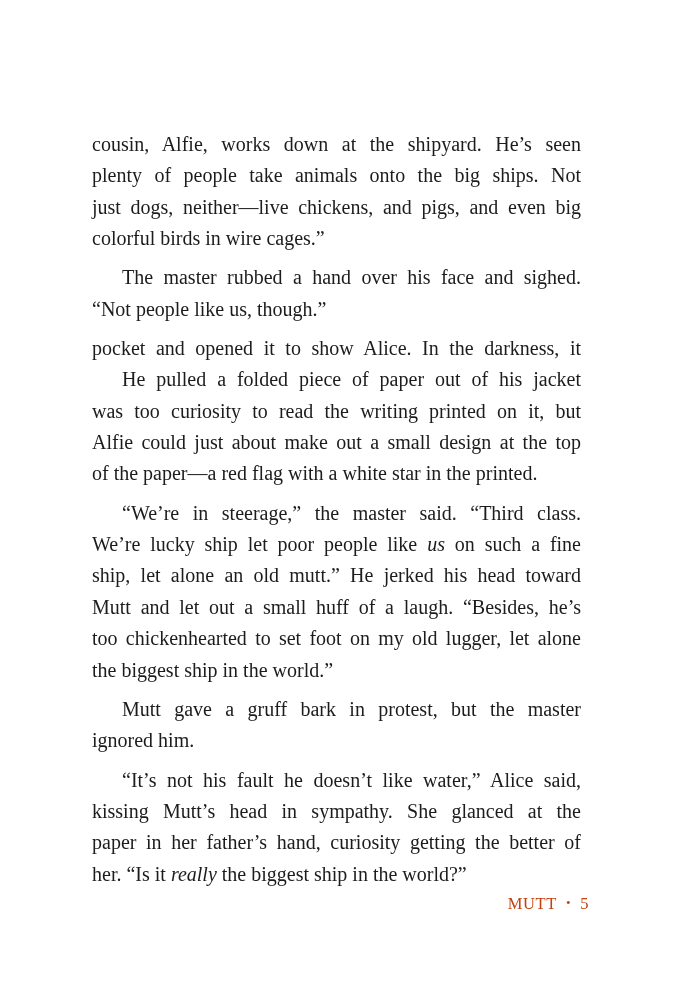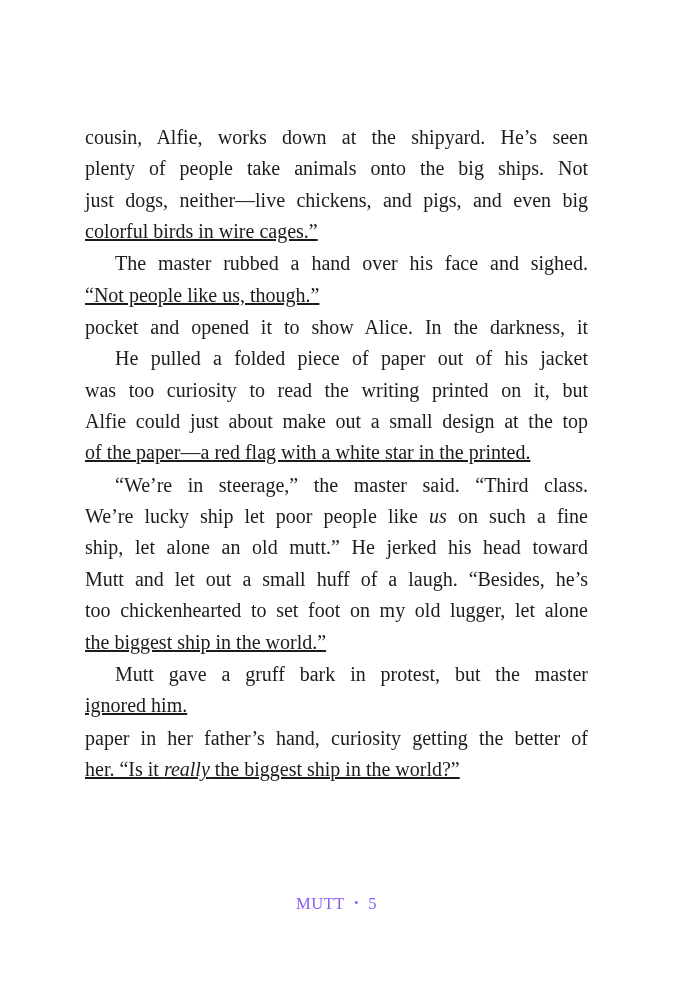--- a/index.html
+++ b/index.html
@@ -21,38 +21,38 @@
   .text-block {
     position: absolute;
     left: 84px;
     top: 121px;
     width: 505px;
     font-family: "Liberation Serif", serif;
     font-size: 20px;
     line-height: 31.35px;
     color: #1c1c1c;
   }
-  .paragraph { margin: 1px; padding: 0; }
+  .paragraph { margin: 8px; padding: 0; }
   .line {
     text-align: justify;
     text-align-last: justify;
   }
-  .line.last { text-align-last: left; text-decoration: underline; }
+  .line.last { text-align-last: left; }
   .line.indent { text-indent: 30px; }
   .line i { font-style: italic; }
   .page-footer {
     position: absolute;
     left: 84px;
     top: 894px;
     width: 505px;
-    text-align: center;
+    text-align: right;
     font-family: "Liberation Serif", serif;
     font-size: 16.5px;
     letter-spacing: 0.6px;
-    color: #8b5cf6;
+    color: #c2410c;
   }
   .page-footer .bullet {
     display: inline-block;
     margin: 0 9px;
     font-size: 13px;
     vertical-align: 2px;
   }
 </style>
 </head>
 <body>
@@ -83,20 +83,22 @@
         <div class="line"><span>ship, let alone an old mutt.” He jerked his head toward</span></div>
         <div class="line"><span>Mutt and let out a small huff of a laugh. “Besides, he’s</span></div>
         <div class="line"><span>too chickenhearted to set foot on my old lugger, let alone</span></div>
         <div class="line last"><span>the biggest ship in the world.”</span></div>
       </div>
       <div class="paragraph">
         <div class="line indent"><span>Mutt gave a gruff bark in protest, but the master</span></div>
         <div class="line last"><span>ignored him.</span></div>
       </div>
       <div class="paragraph">
+        <div class="line indent"><span>“It’s not his fault he doesn’t like water,” Alice said,</span></div>
+        <div class="line"><span>kissing Mutt’s head in sympathy. She glanced at the</span></div>
         <div class="line"><span>paper in her father’s hand, curiosity getting the better of</span></div>
         <div class="line last"><span>her. “Is it </span><i>really</i><span> the biggest ship in the world?”</span></div>
       </div>
     </div>
 
   <div class="page-footer">
     <span>MUTT</span><span class="bullet">•</span><span>5</span>
   </div>
 
 </div>

